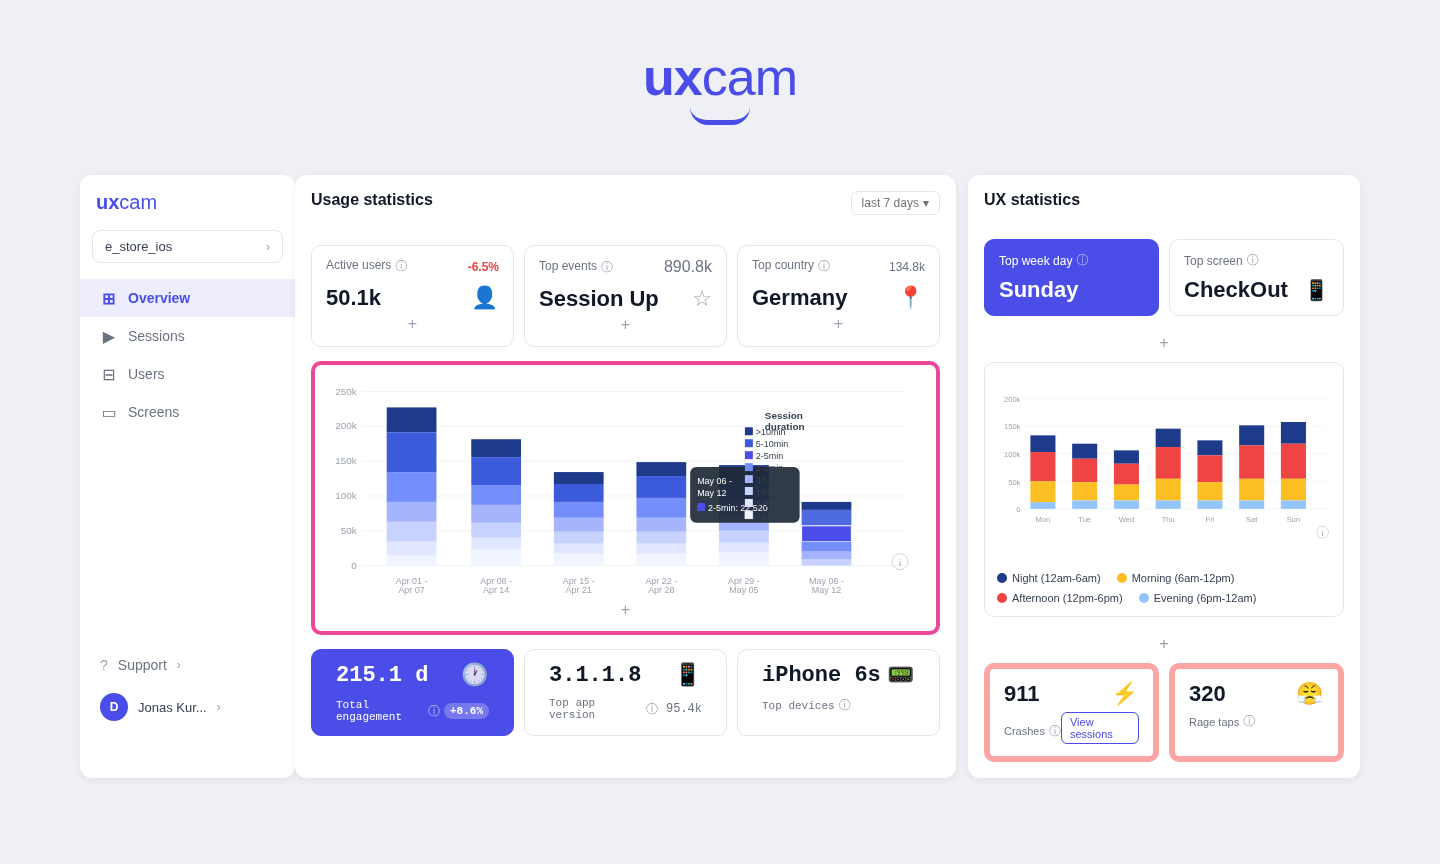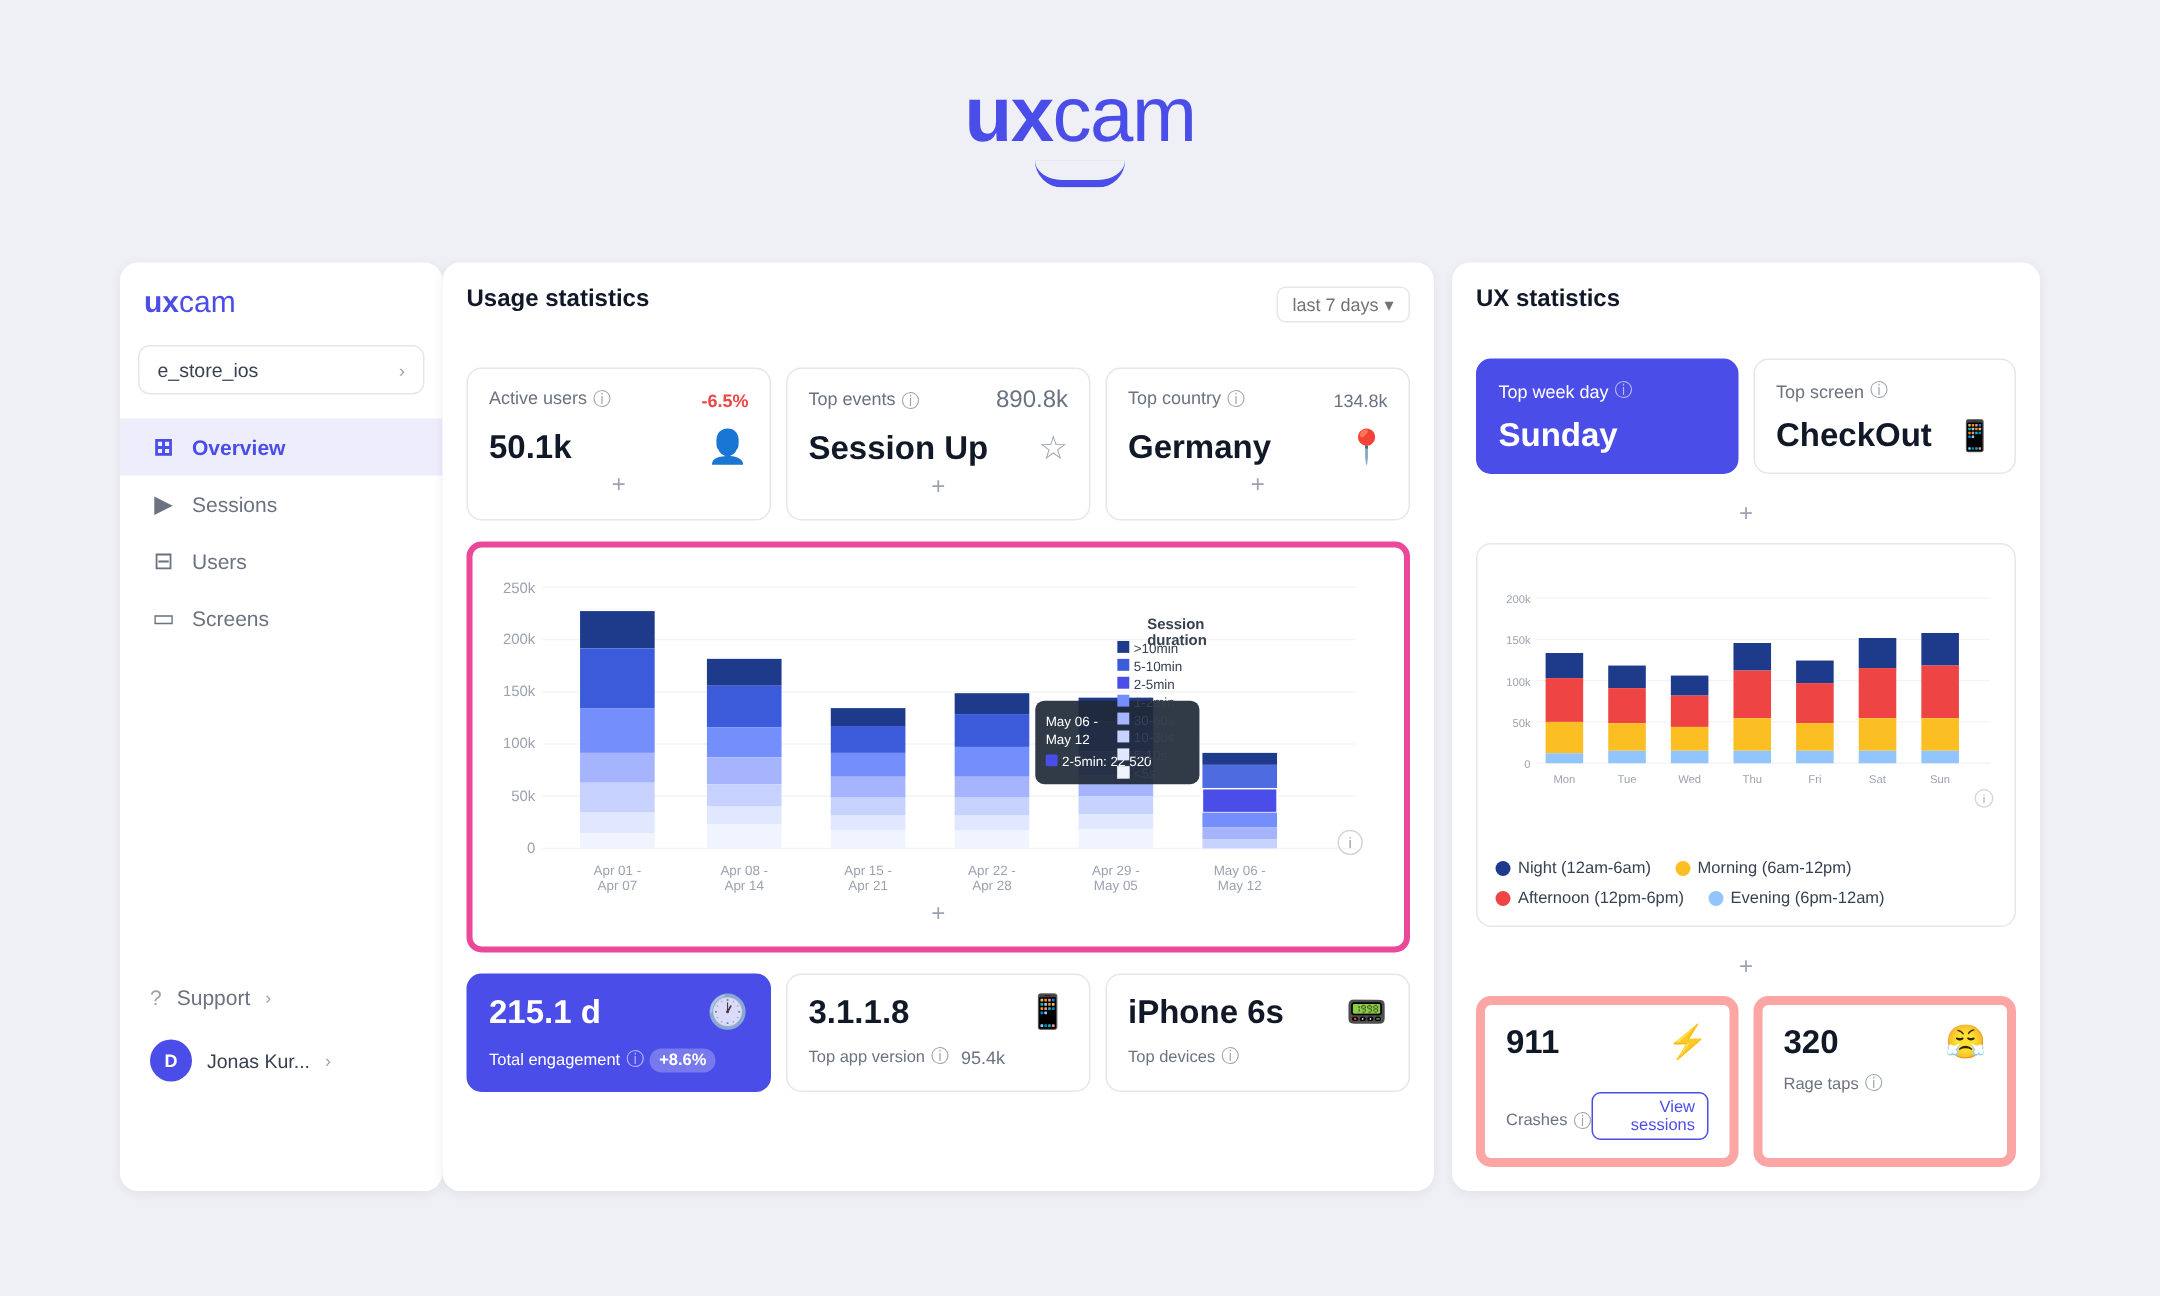--- a/index.html
+++ b/index.html
@@ -240,22 +240,23 @@
 
     
     .bottom-stats-row {
       display: grid;
       grid-template-columns: 1fr 1fr 1fr;
       gap: 10px;
     }
     .bottom-stat-card {
       border: 1px solid #e5e7eb;
       border-radius: 10px;
-      padding: 12px 14px;
+      padding: 12px 24px;
       position: relative;
+      font-family: Liberation Mono, monospace;
     }
     .bottom-stat-card.highlighted {
       background: #4a4de7;
       border-color: #4a4de7;
     }
     .bottom-stat-card.highlighted .stat-value,
     .bottom-stat-card.highlighted .stat-label,
     .bottom-stat-card.highlighted .stat-label-bottom {
       color: #fff;
     }
@@ -786,21 +787,21 @@
       </div>
       <div class="plus-sign" style="margin-bottom:10px;">+</div>
 
       <div class="ux-bottom-row">
 
         <div class="ux-bottom-card">
           <div class="ux-bottom-header">
             <span class="ux-bottom-value">911</span>
             <span style="font-size:22px;color:#9ca3af">⚡</span>
           </div>
-          <div style="display:flex;justify-content:space-between;align-items:center;margin-top:20px;text-align:right;">
+          <div style="display:flex;justify-content:space-between;align-items:center;margin-top:5px;">
             <div class="ux-bottom-label">
               <span>Crashes</span>
               <span class="info-icon">ⓘ</span>
             </div>
             <div class="view-sessions-btn">View sessions</div>
           </div>
         </div>
 
         <div class="ux-bottom-card">
           <div class="ux-bottom-header">

